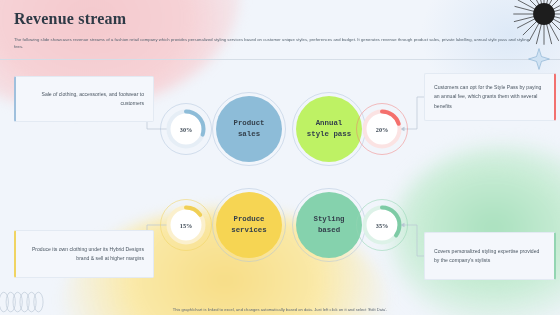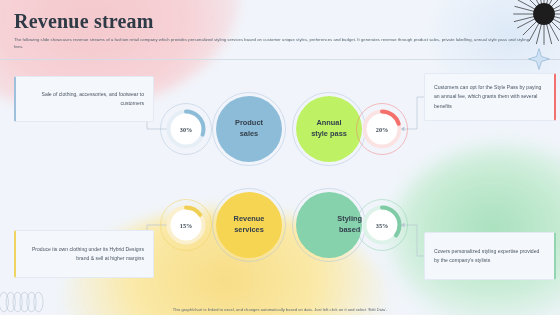--- a/index.html
+++ b/index.html
@@ -31,21 +31,21 @@
   .blob-blue-tr {
     right:-40px; top:-40px; width:180px; height:150px;
     background:radial-gradient(ellipse at 50% 50%, #dde9f7 0%, rgba(241,245,251,0) 70%);
   }
 
   
   .header { position:absolute; left:0; top:0; right:0; height:63px; }
   .title {
     position:absolute; left:14px; top:10px;
     font-family:"Liberation Serif", serif;
-    font-size:20px; font-weight:700; color:#2e3a46; letter-spacing:.2px;
+    font-size:16px; font-weight:700; color:#2e3a46; letter-spacing:.2px;
   }
   .subtitle {
     position:absolute; left:14px; top:36px; width:520px;
     font-size:4.2px; line-height:1.75; color:#52606d; letter-spacing:.05px;
   }
   .divider {
     position:absolute; left:0; right:0; top:59px; height:1px;
     background:linear-gradient(to right,#d3dce6 0%,#d7dfe8 70%,#cfd9e4 100%);
   }
 
@@ -88,21 +88,21 @@
   }
   .halo {
     position:absolute; border-radius:50%;
     border:0.7px solid rgba(176,196,219,.5);
   }
 
   .bubble {
     position:absolute; border-radius:50%;
     display:flex; align-items:center; justify-content:center;
     text-align:center;
-    font-family:Liberation Sans, sans-serif;
+    font-family:Liberation Mono, monospace;
     font-size:7.4px; font-weight:700; line-height:1.45;
     color:#34404c;
   }
   .bubble span { display:block; }
 
   
   .footer {
     position:absolute; left:0; right:0; bottom:3px;
     text-align:center; font-size:4px; color:#5a6674; letter-spacing:.05px;
   }
@@ -237,27 +237,27 @@
       <svg viewBox="0 0 46 46">
         <circle cx="23" cy="23" r="17.5" fill="#ffffff" stroke="#fbf0cd" stroke-width="4"></circle>
         <circle cx="23" cy="23" r="17.5" fill="none" stroke="#f0cf55" stroke-width="4" stroke-linecap="round" stroke-dasharray="16.5 93.5" transform="rotate(-90 23 23)"></circle>
       </svg>
       <div class="ring-label">15%</div>
     </div>
 
     <div class="halo" style="left:212px;top:188px;width:74px;height:74px;"></div>
     <div class="bubble" style="left:216px;top:192px;width:66px;height:66px;background:#f6d553;">
       <div>
-        <span>Revenue</span>
+        <span>Produce</span>
         <span>services</span>
       </div>
     </div>
 
     <div class="halo" style="left:292px;top:188px;width:74px;height:74px;"></div>
-    <div class="bubble" style="left:296px;top:192px;width:66px;height:66px;background:#85d2ad;justify-content:flex-end;">
+    <div class="bubble" style="left:296px;top:192px;width:66px;height:66px;background:#85d2ad;">
       <div>
         <span>Styling</span>
         <span>based</span>
       </div>
     </div>
 
     <div class="halo" style="left:356px;top:199px;width:52px;height:52px;border-color:rgba(147,213,178,.55);"></div>
     <div class="ring-wrap" style="left:359px;top:202px;">
       <svg viewBox="0 0 46 46">
         <circle cx="23" cy="23" r="17.5" fill="#ffffff" stroke="#ddf2e8" stroke-width="4"></circle>

